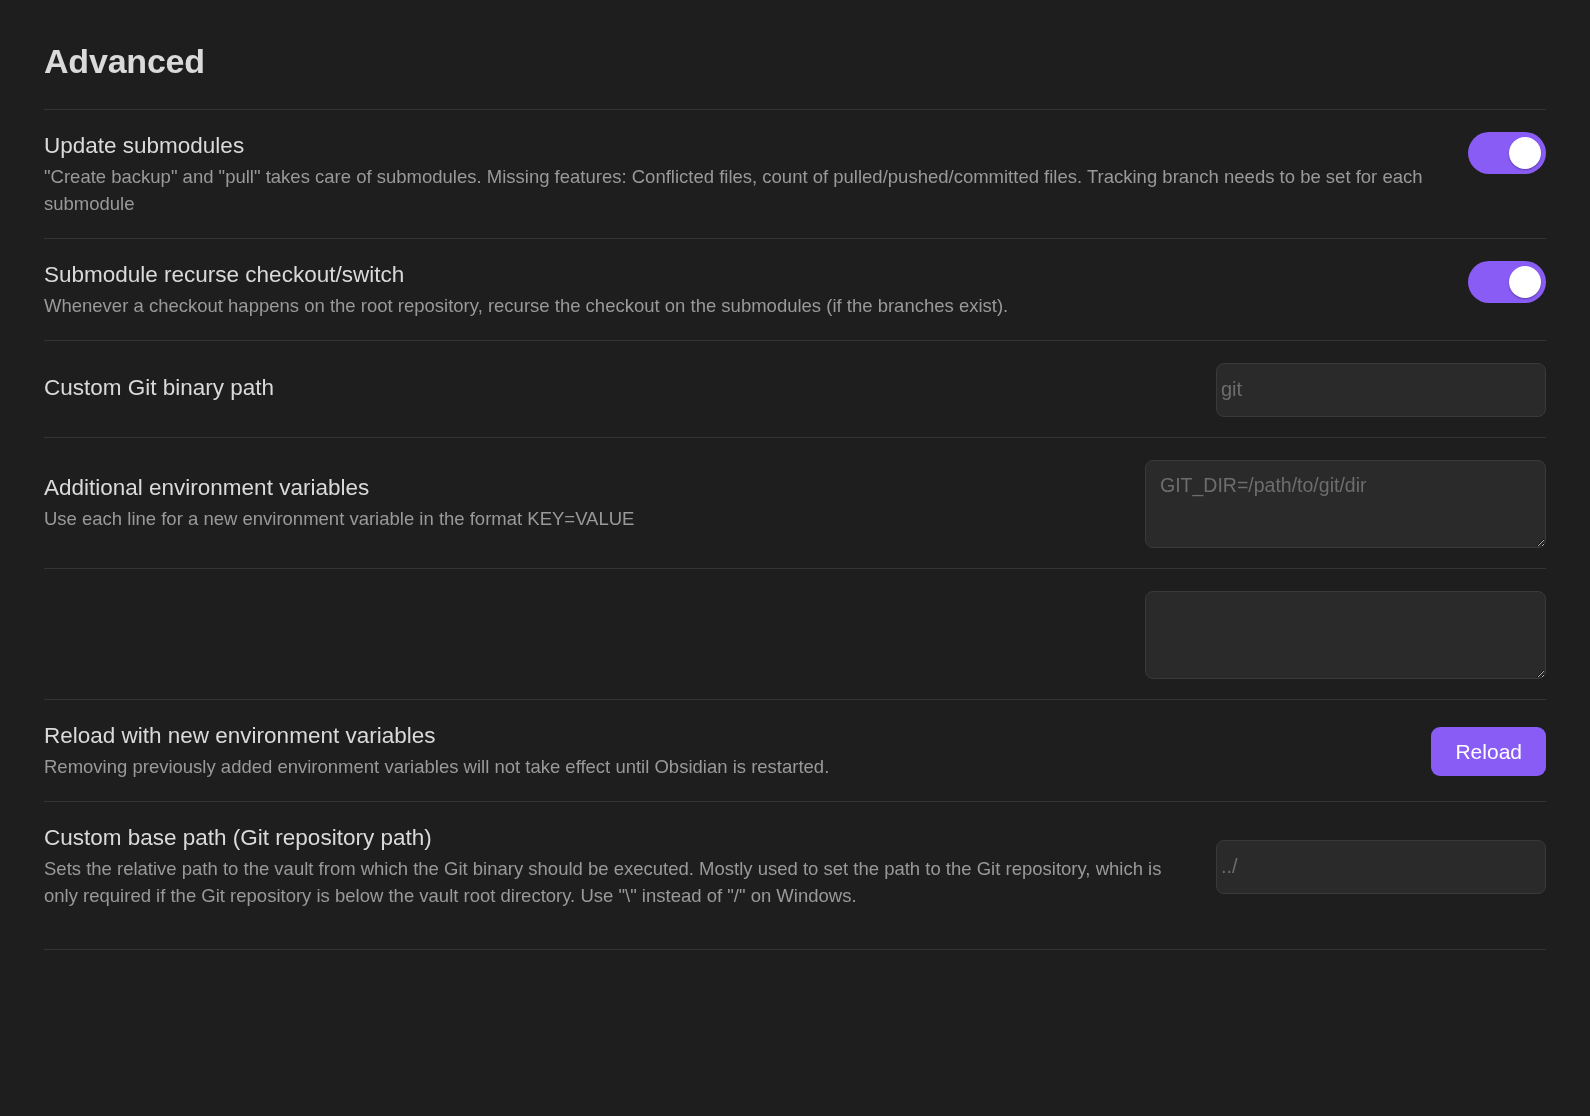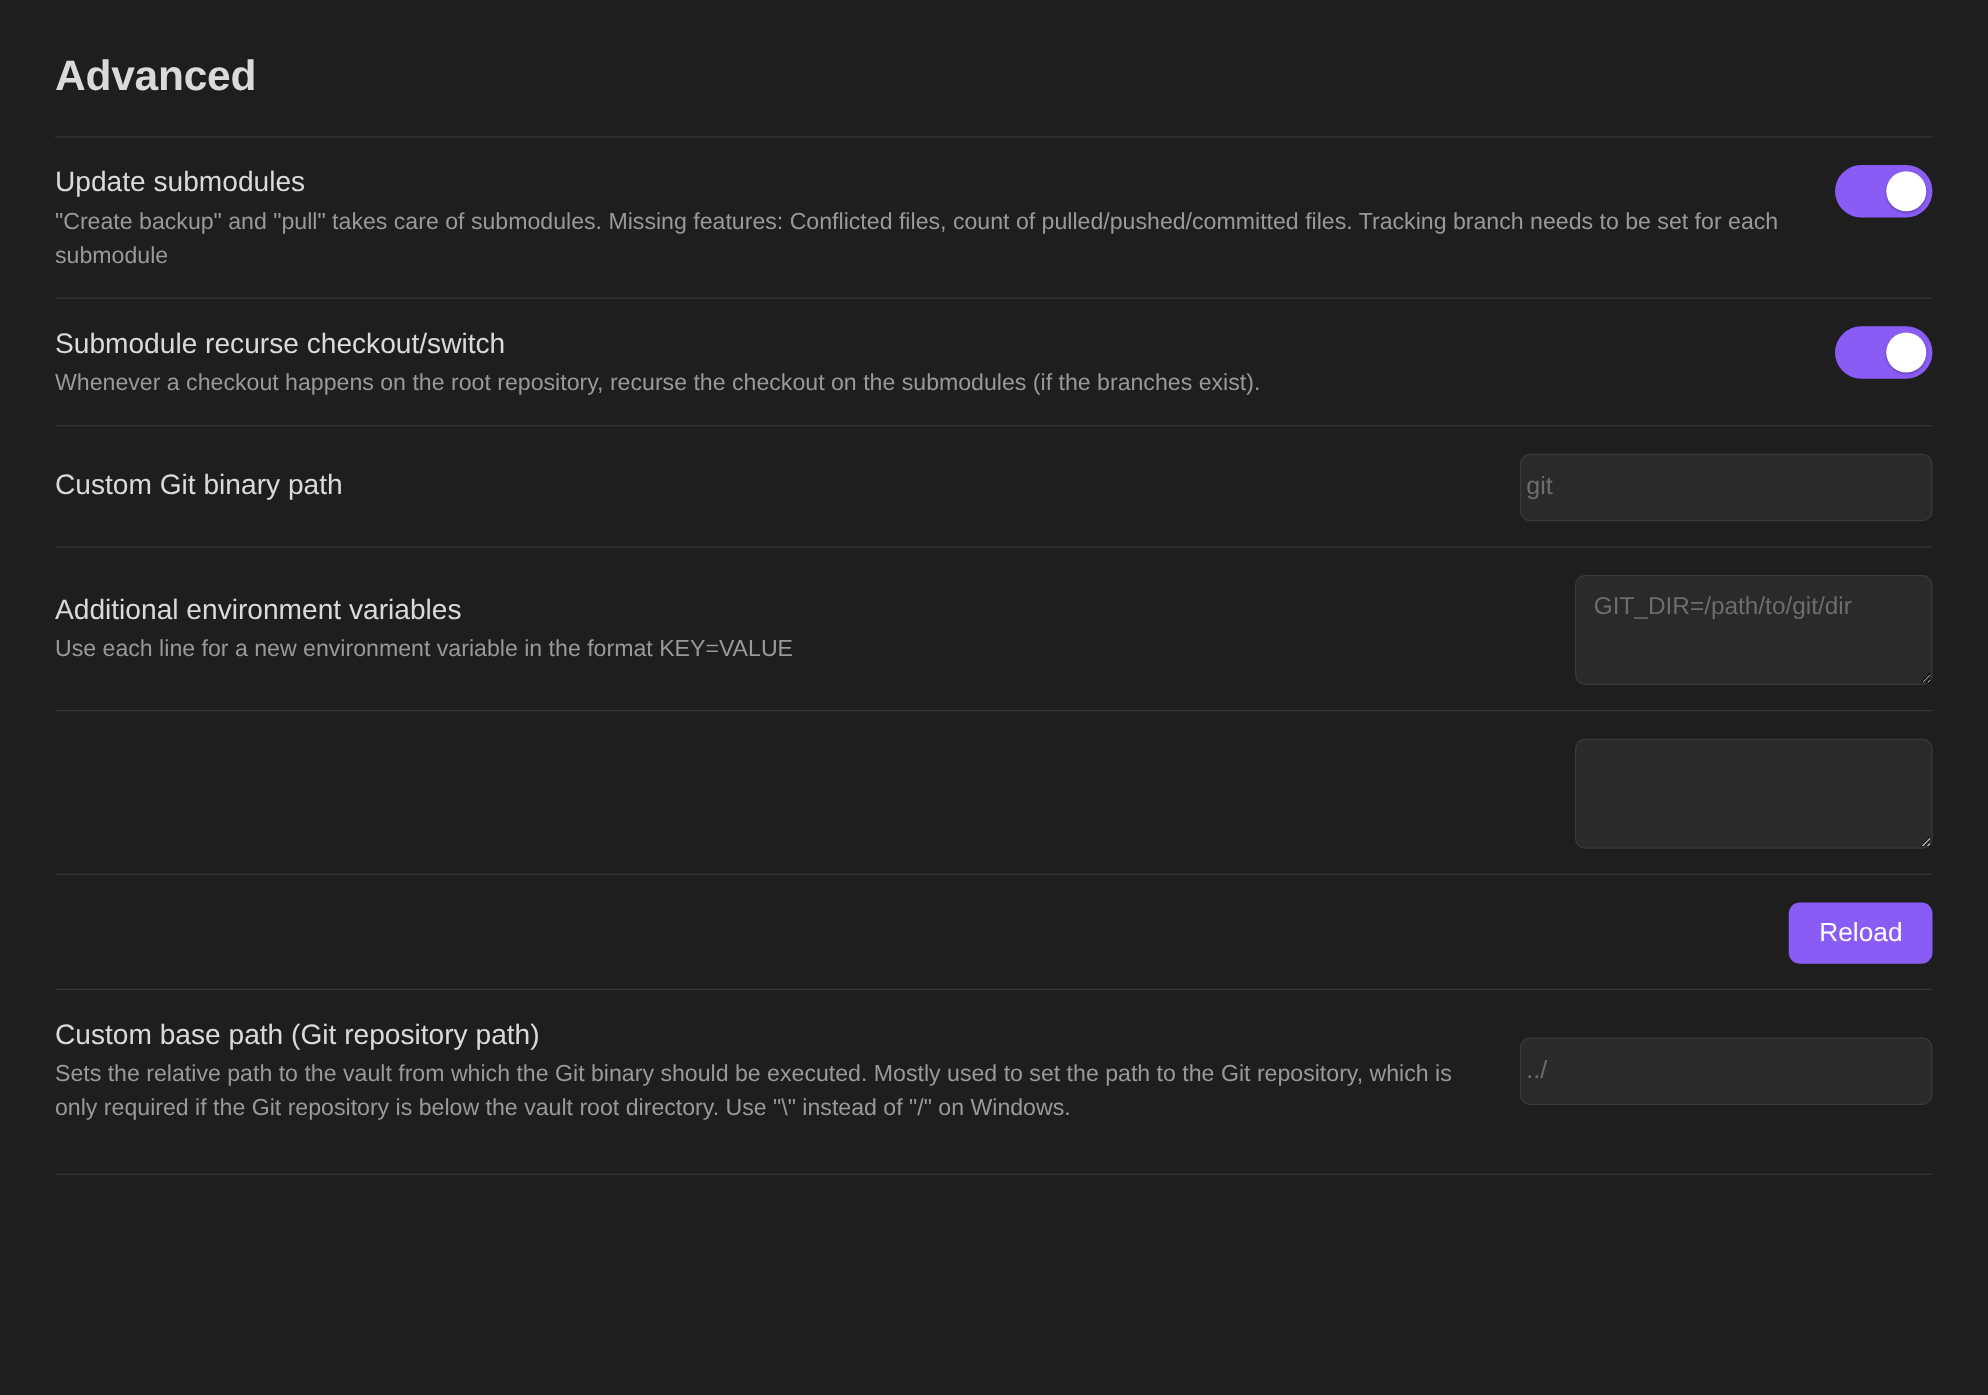--- a/index.html
+++ b/index.html
@@ -94,21 +94,21 @@
     font-size: 20px;
     font-family: "Liberation Sans", sans-serif;
     padding: 0 4px;
     outline: none;
   }
   .text-input::placeholder {
     color: #6d6d6d;
   }
   
   .text-area {
-    width: 286px;
+    width: 401px;
     height: 88px;
     box-sizing: border-box;
     background: #2a2a2a;
     border: 1px solid #3a3a3a;
     border-radius: 8px;
     color: #dadada;
     font-size: 19.5px;
     font-family: "Liberation Sans", sans-serif;
     padding: 12px 14px;
     outline: none;
@@ -186,20 +186,24 @@
     </div>
   </div>
 
   <div class="setting-item center-control">
     <div class="setting-control">
       <textarea class="text-area" placeholder="" style=""></textarea>
     </div>
   </div>
 
   <div class="setting-item center-control">
+    <div class="setting-info">
+      <div class="setting-name">Reload with new environment variables</div>
+      <div class="setting-desc">Removing previously added environment variables will not take effect until Obsidian is restarted.</div>
+    </div>
     <div class="setting-control">
       <button class="cta-button">Reload</button>
     </div>
   </div>
 
   <div class="setting-item center-control">
     <div class="setting-info">
       <div class="setting-name">Custom base path (Git repository path)</div>
       <div class="setting-desc">Sets the relative path to the vault from which the Git binary should be executed. Mostly used to set the path to the Git repository, which is only required if the Git repository is below the vault root directory. Use "\" instead of "/" on Windows.</div>
     </div>

